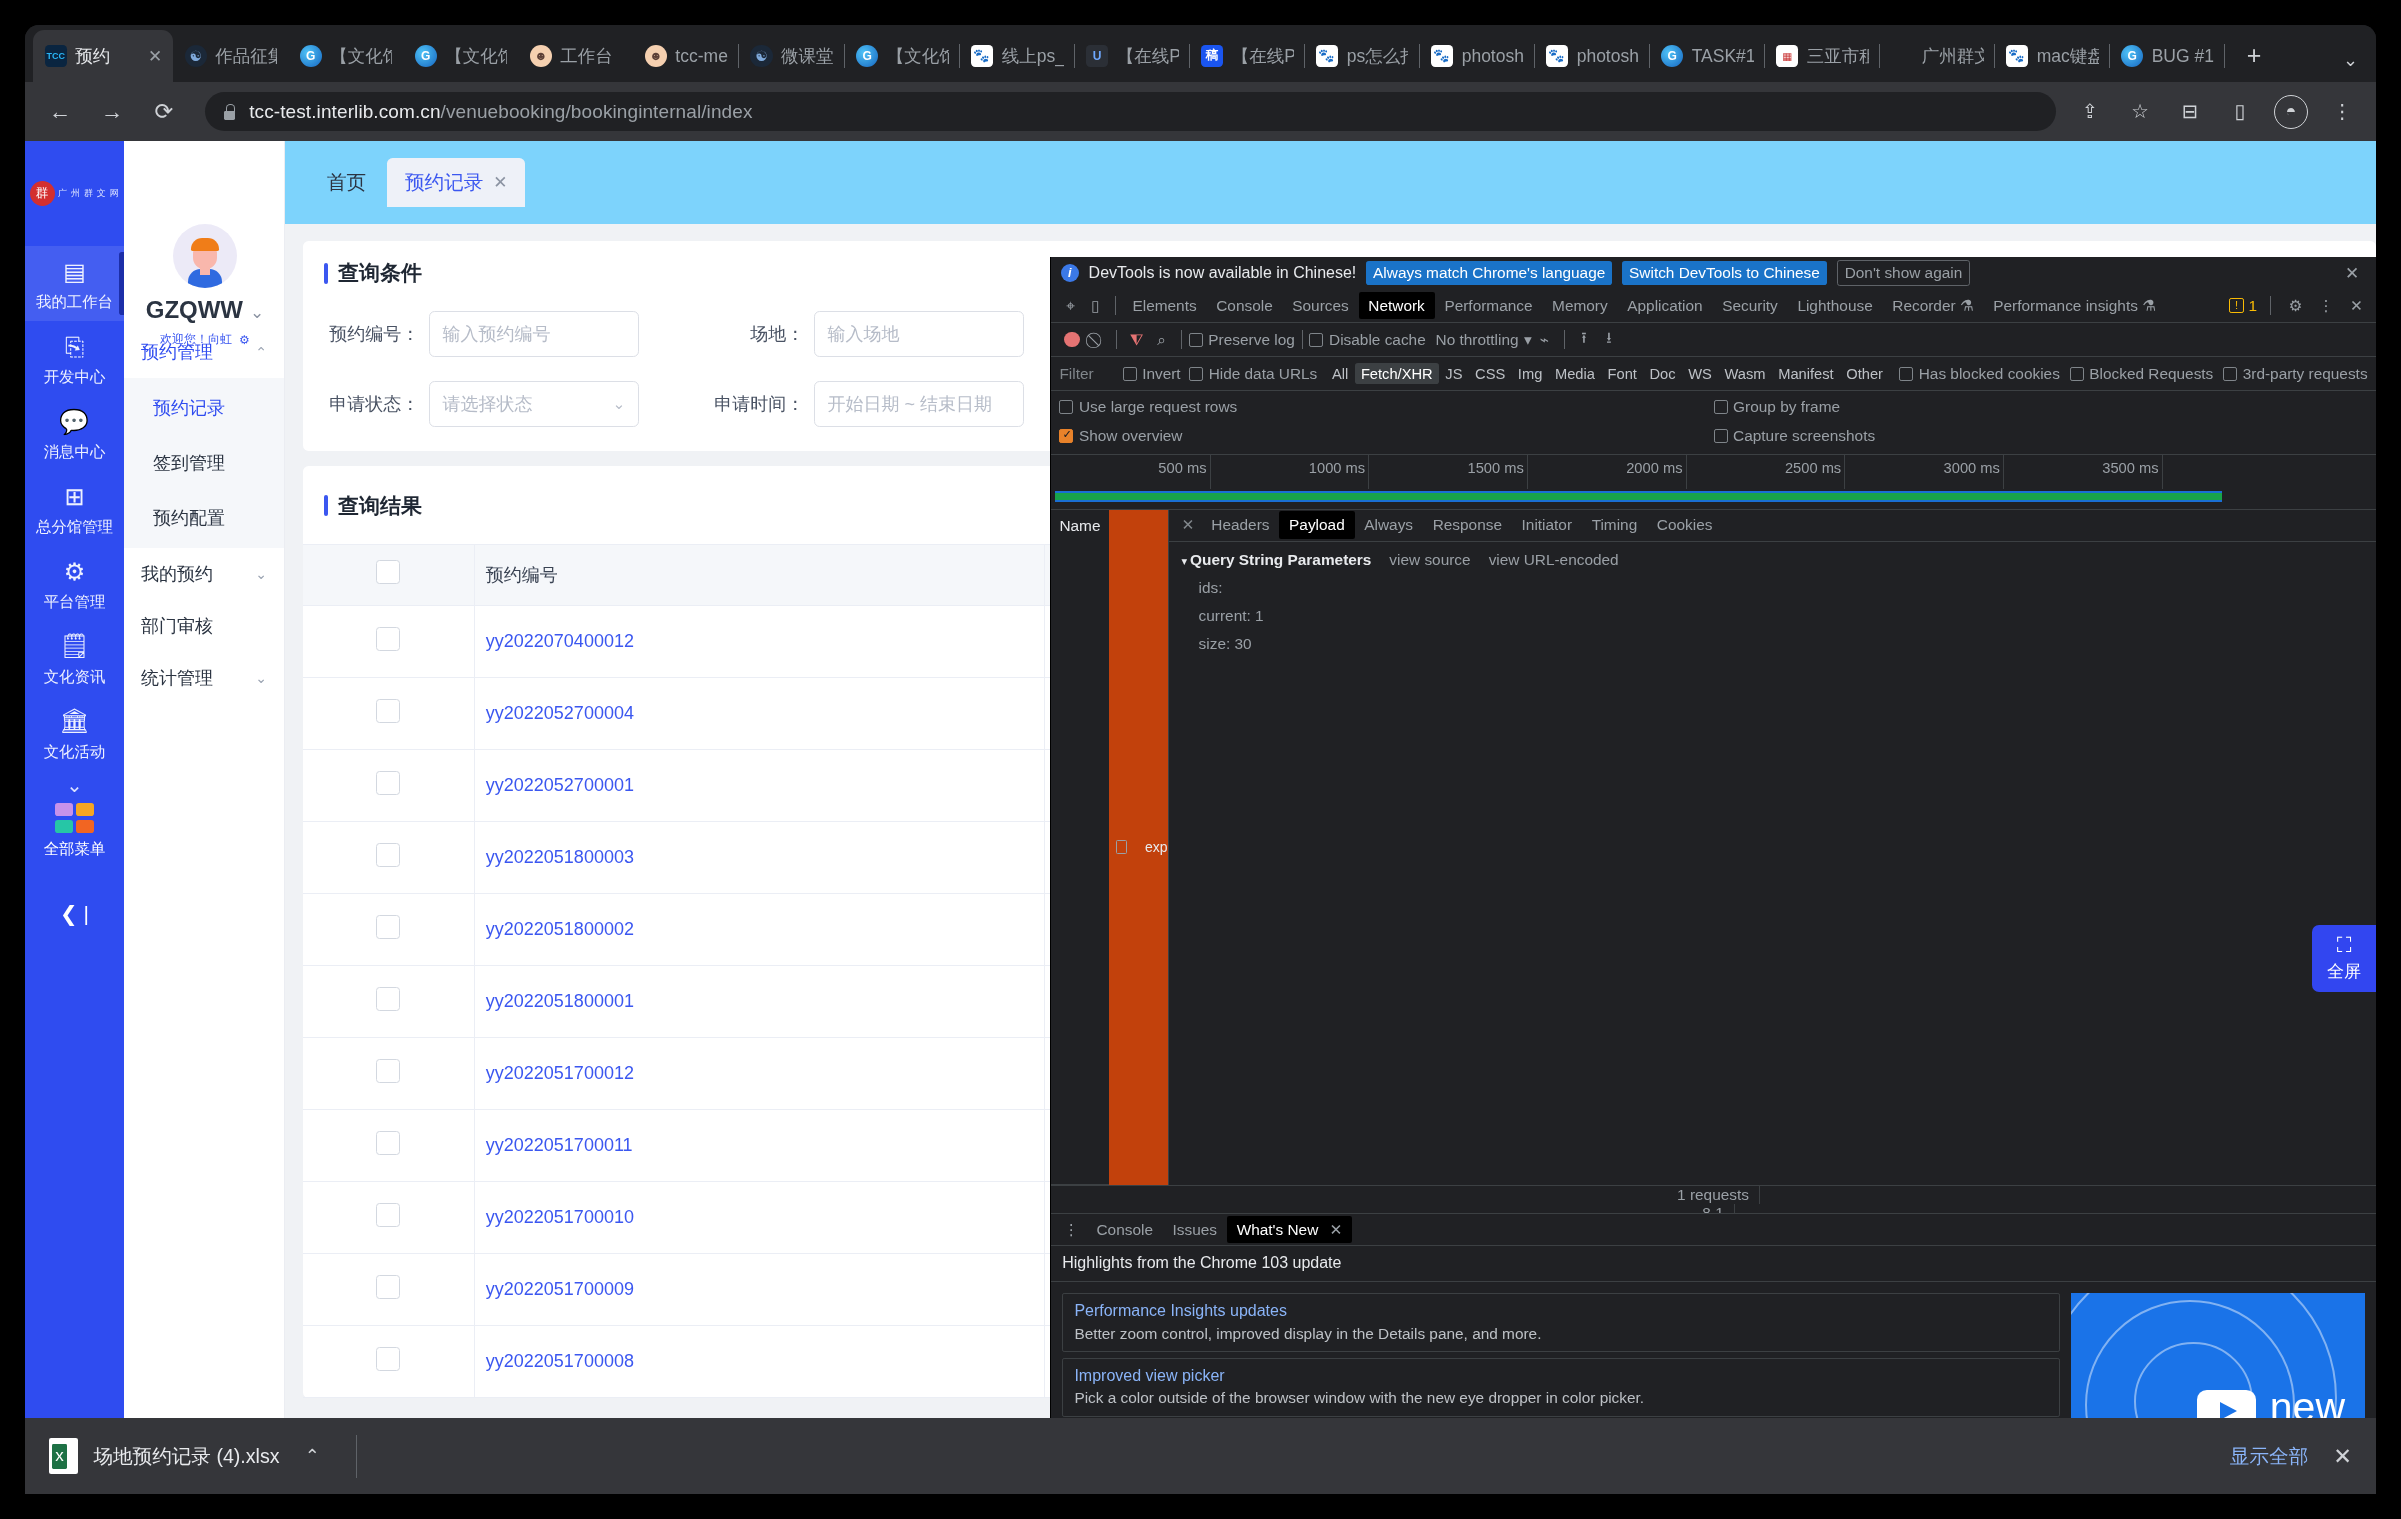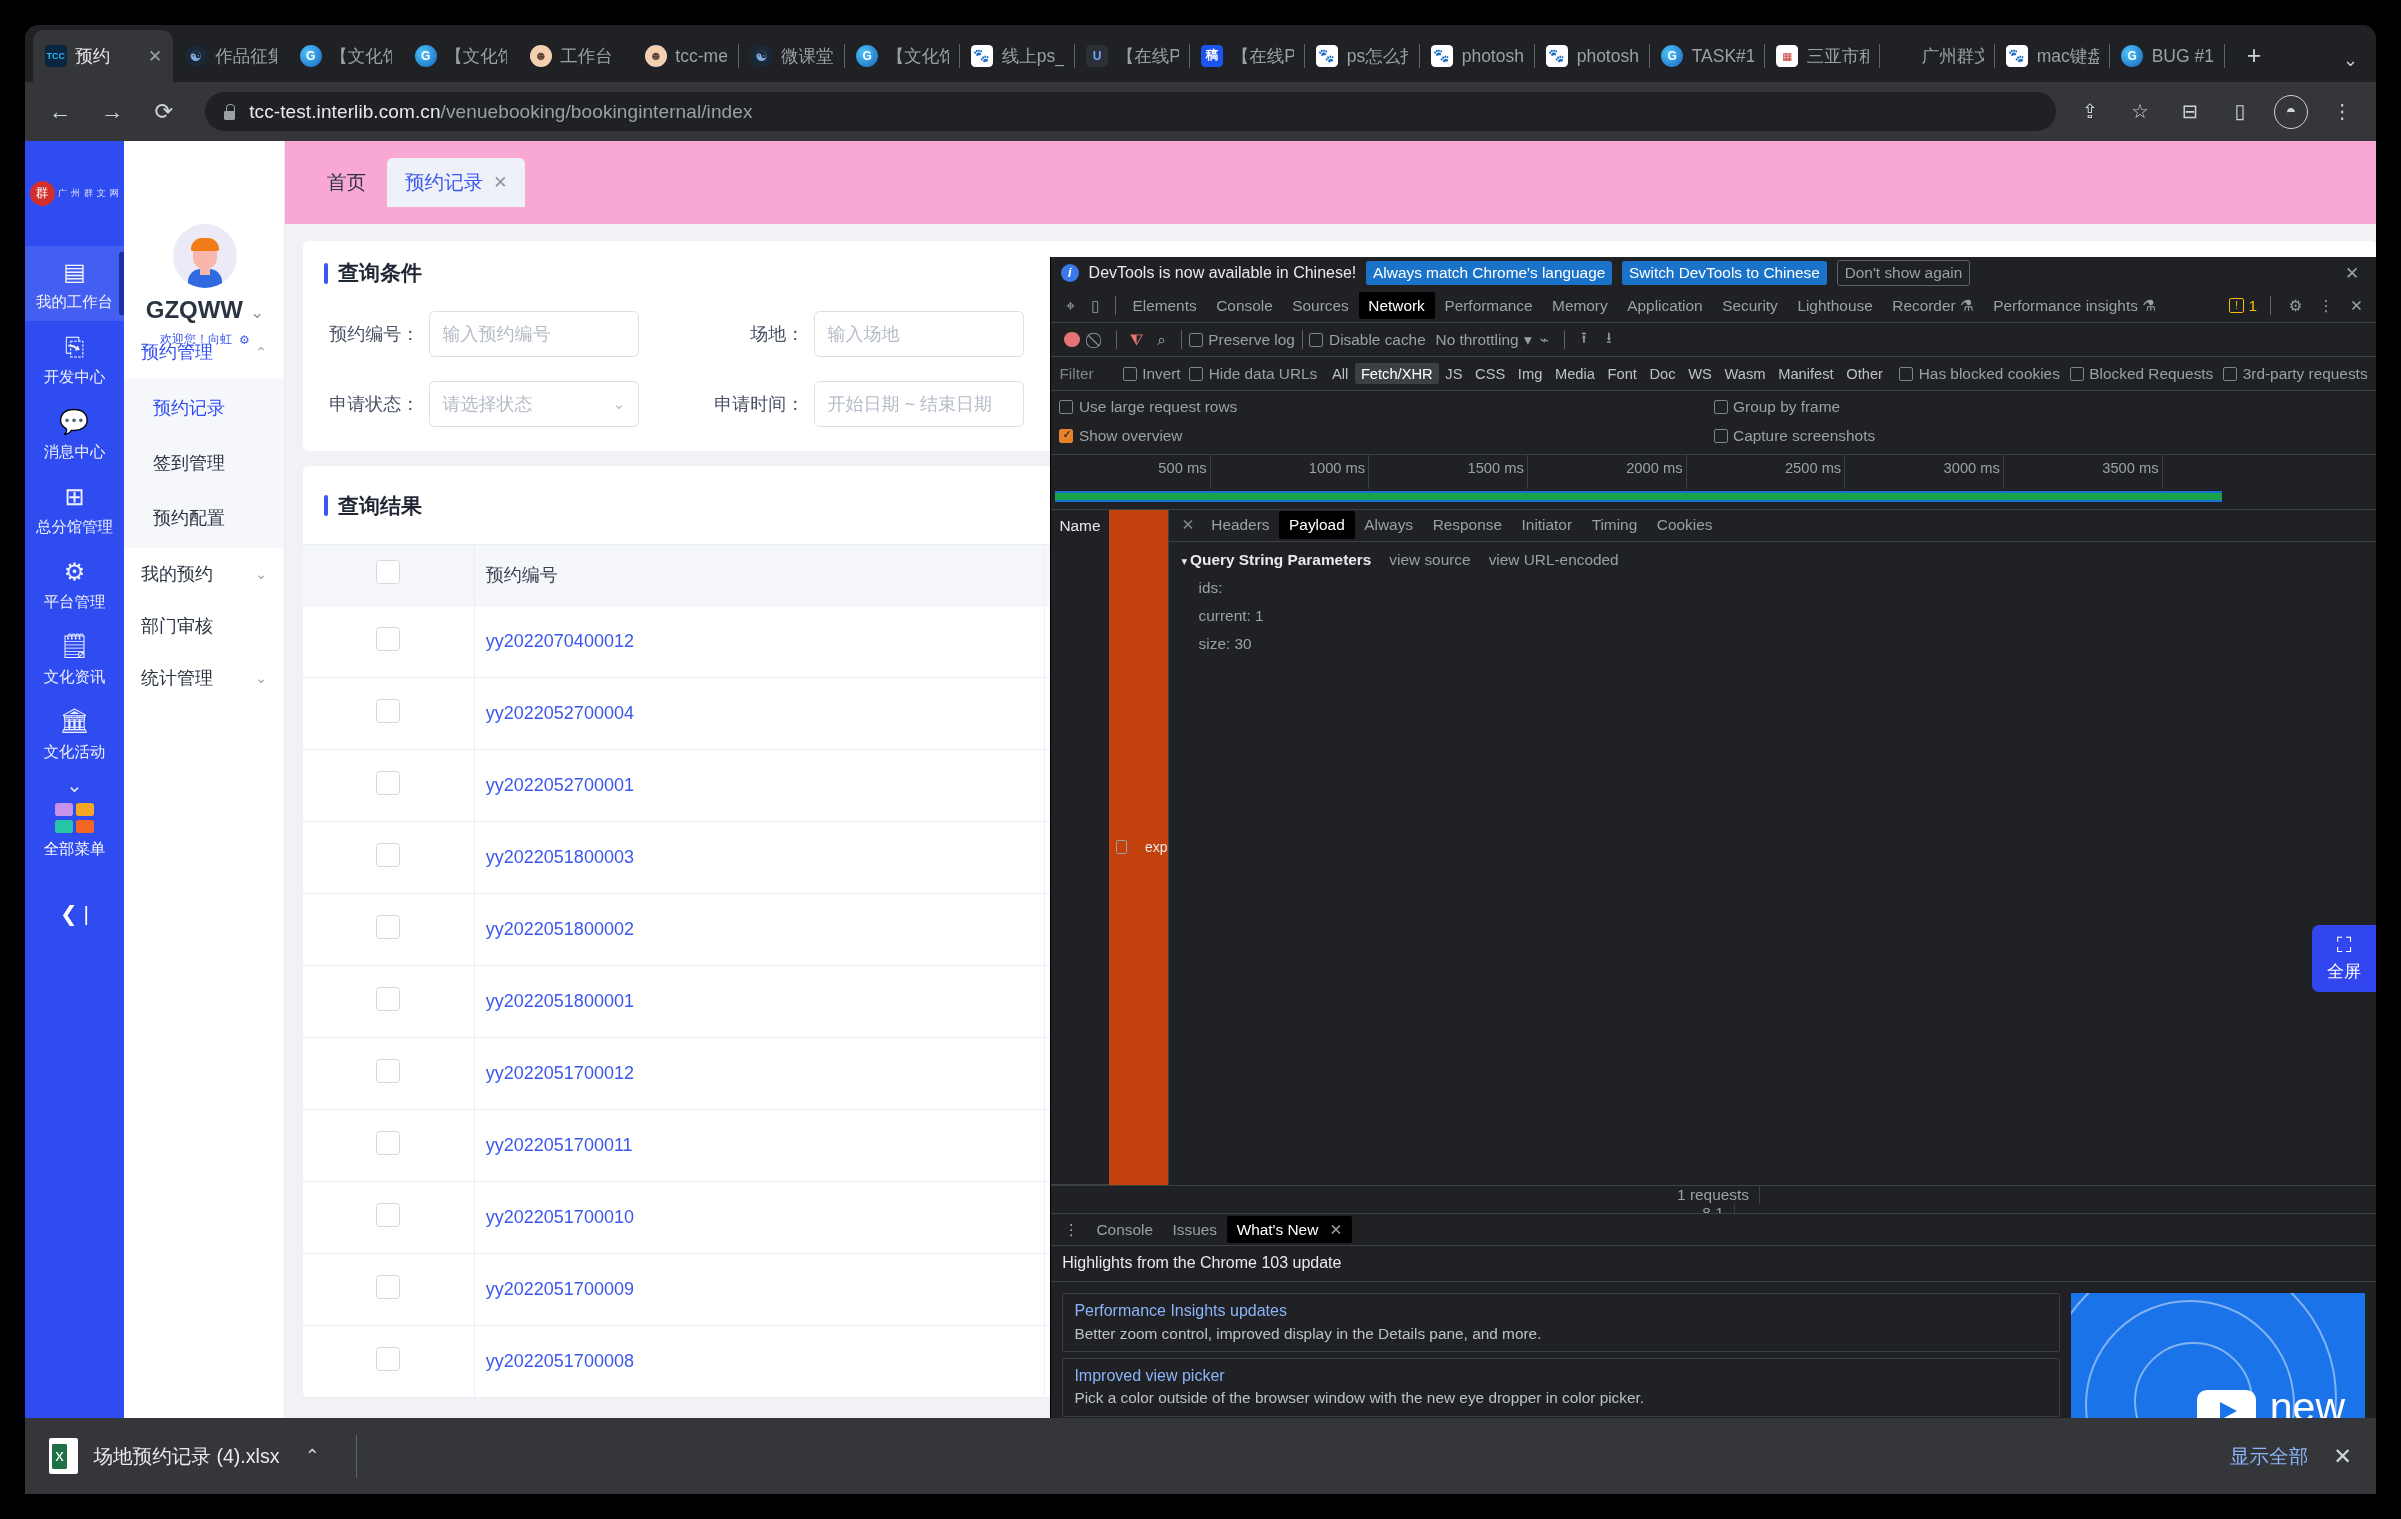--- a/index.html
+++ b/index.html
@@ -119,21 +119,21 @@
   .ua-hair{position:absolute;left:18px;top:14px;width:28px;height:12.6px;background:#f07d18;border-radius:12.6px 12.6px 2.1px 2.1px;}
   .ua-face{position:absolute;left:20px;top:18px;width:24px;height:26.6px;background:#f9b7ac;border-radius:12px 12px 11.2px 11.2px;}
   .ua-body{position:absolute;left:15.4px;top:45px;width:34px;height:19.6px;background:#2f6ae0;border-radius:12.6px 12.6px 0 0;}
   .ua-neck{position:absolute;left:27px;top:41px;width:9.8px;height:9.8px;background:#f9b7ac;}
   .user-name{font-size:24px;color:#2b3442;font-weight:bold;margin-top:8.4px;}
   .user-name .chev{font-size:17px;color:#8c94a3;margin-left:7px;font-weight:normal;}
   .user-hello{font-size:12px;color:#3b57f0;margin-top:7px;display:flex;align-items:center;justify-content:center;gap:7px;}
 
   
   .main{flex:1;min-width:0;display:flex;flex-direction:column;background:#f0f2f5;}
-  .tabs-bar{height:83px;background:#f9a8d4;display:flex;align-items:center;padding-left:24px;gap:2.8px;flex:0 0 83px;}
+  .tabs-bar{height:83px;background:#7dd3fc;display:flex;align-items:center;padding-left:24px;gap:2.8px;flex:0 0 83px;}
   .ptab{padding:11.2px 18px;font-size:19.6px;color:#2b3442;border-radius:5.6px 5.6px 0 0;}
   .ptab.active{background:#eef1f8;color:#3b57f0;display:flex;align-items:center;gap:9.8px;}
   .ptab .x{font-size:17px;color:#8c94a3;}
   .content{flex:1;padding:17px 0 0 18px;overflow:hidden;}
   .card{background:#fff;border-radius:5.6px;padding:18px 21px 0 21px;}
   .card-title{font-size:21px;color:#1f2733;font-weight:bold;display:flex;align-items:center;gap:9.8px;}
   .card-title::before{content:"";width:4.2px;height:21px;background:#3b57f0;border-radius:2.1px;display:block;}
   .form-row{display:flex;align-items:center;margin-top:24px;gap:0;}
   .field{display:flex;align-items:center;}
   .flabel{font-size:18px;color:#4a5364;width:105px;text-align:right;padding-right:9.8px;white-space:nowrap;}

